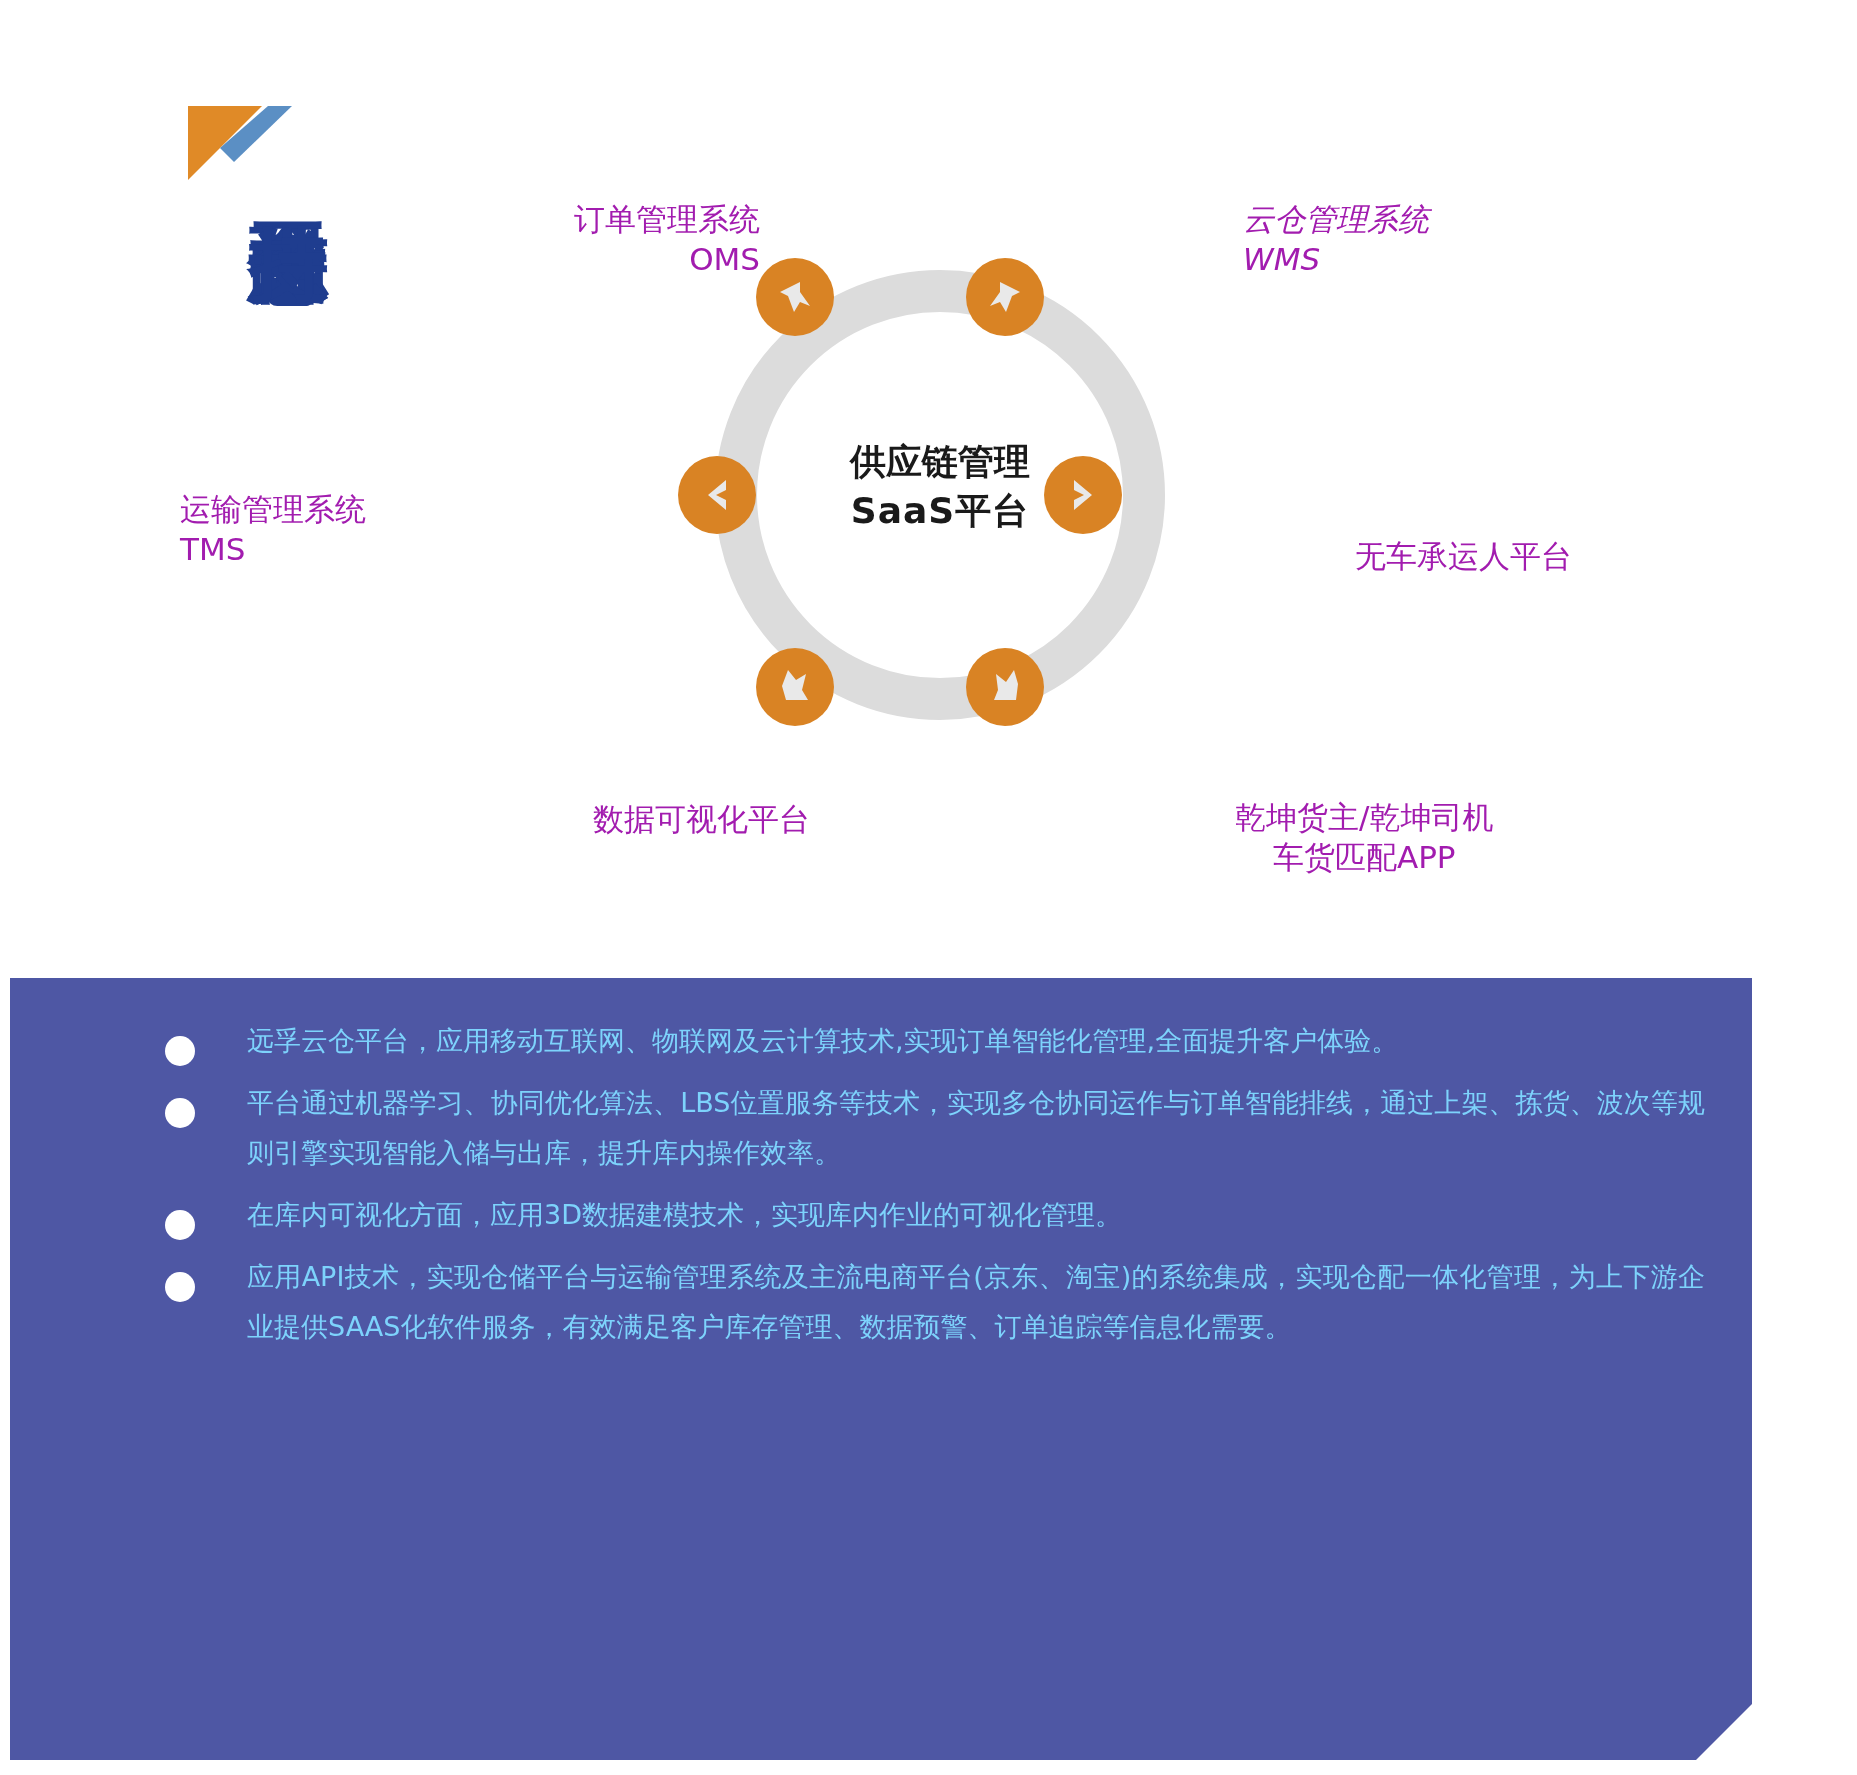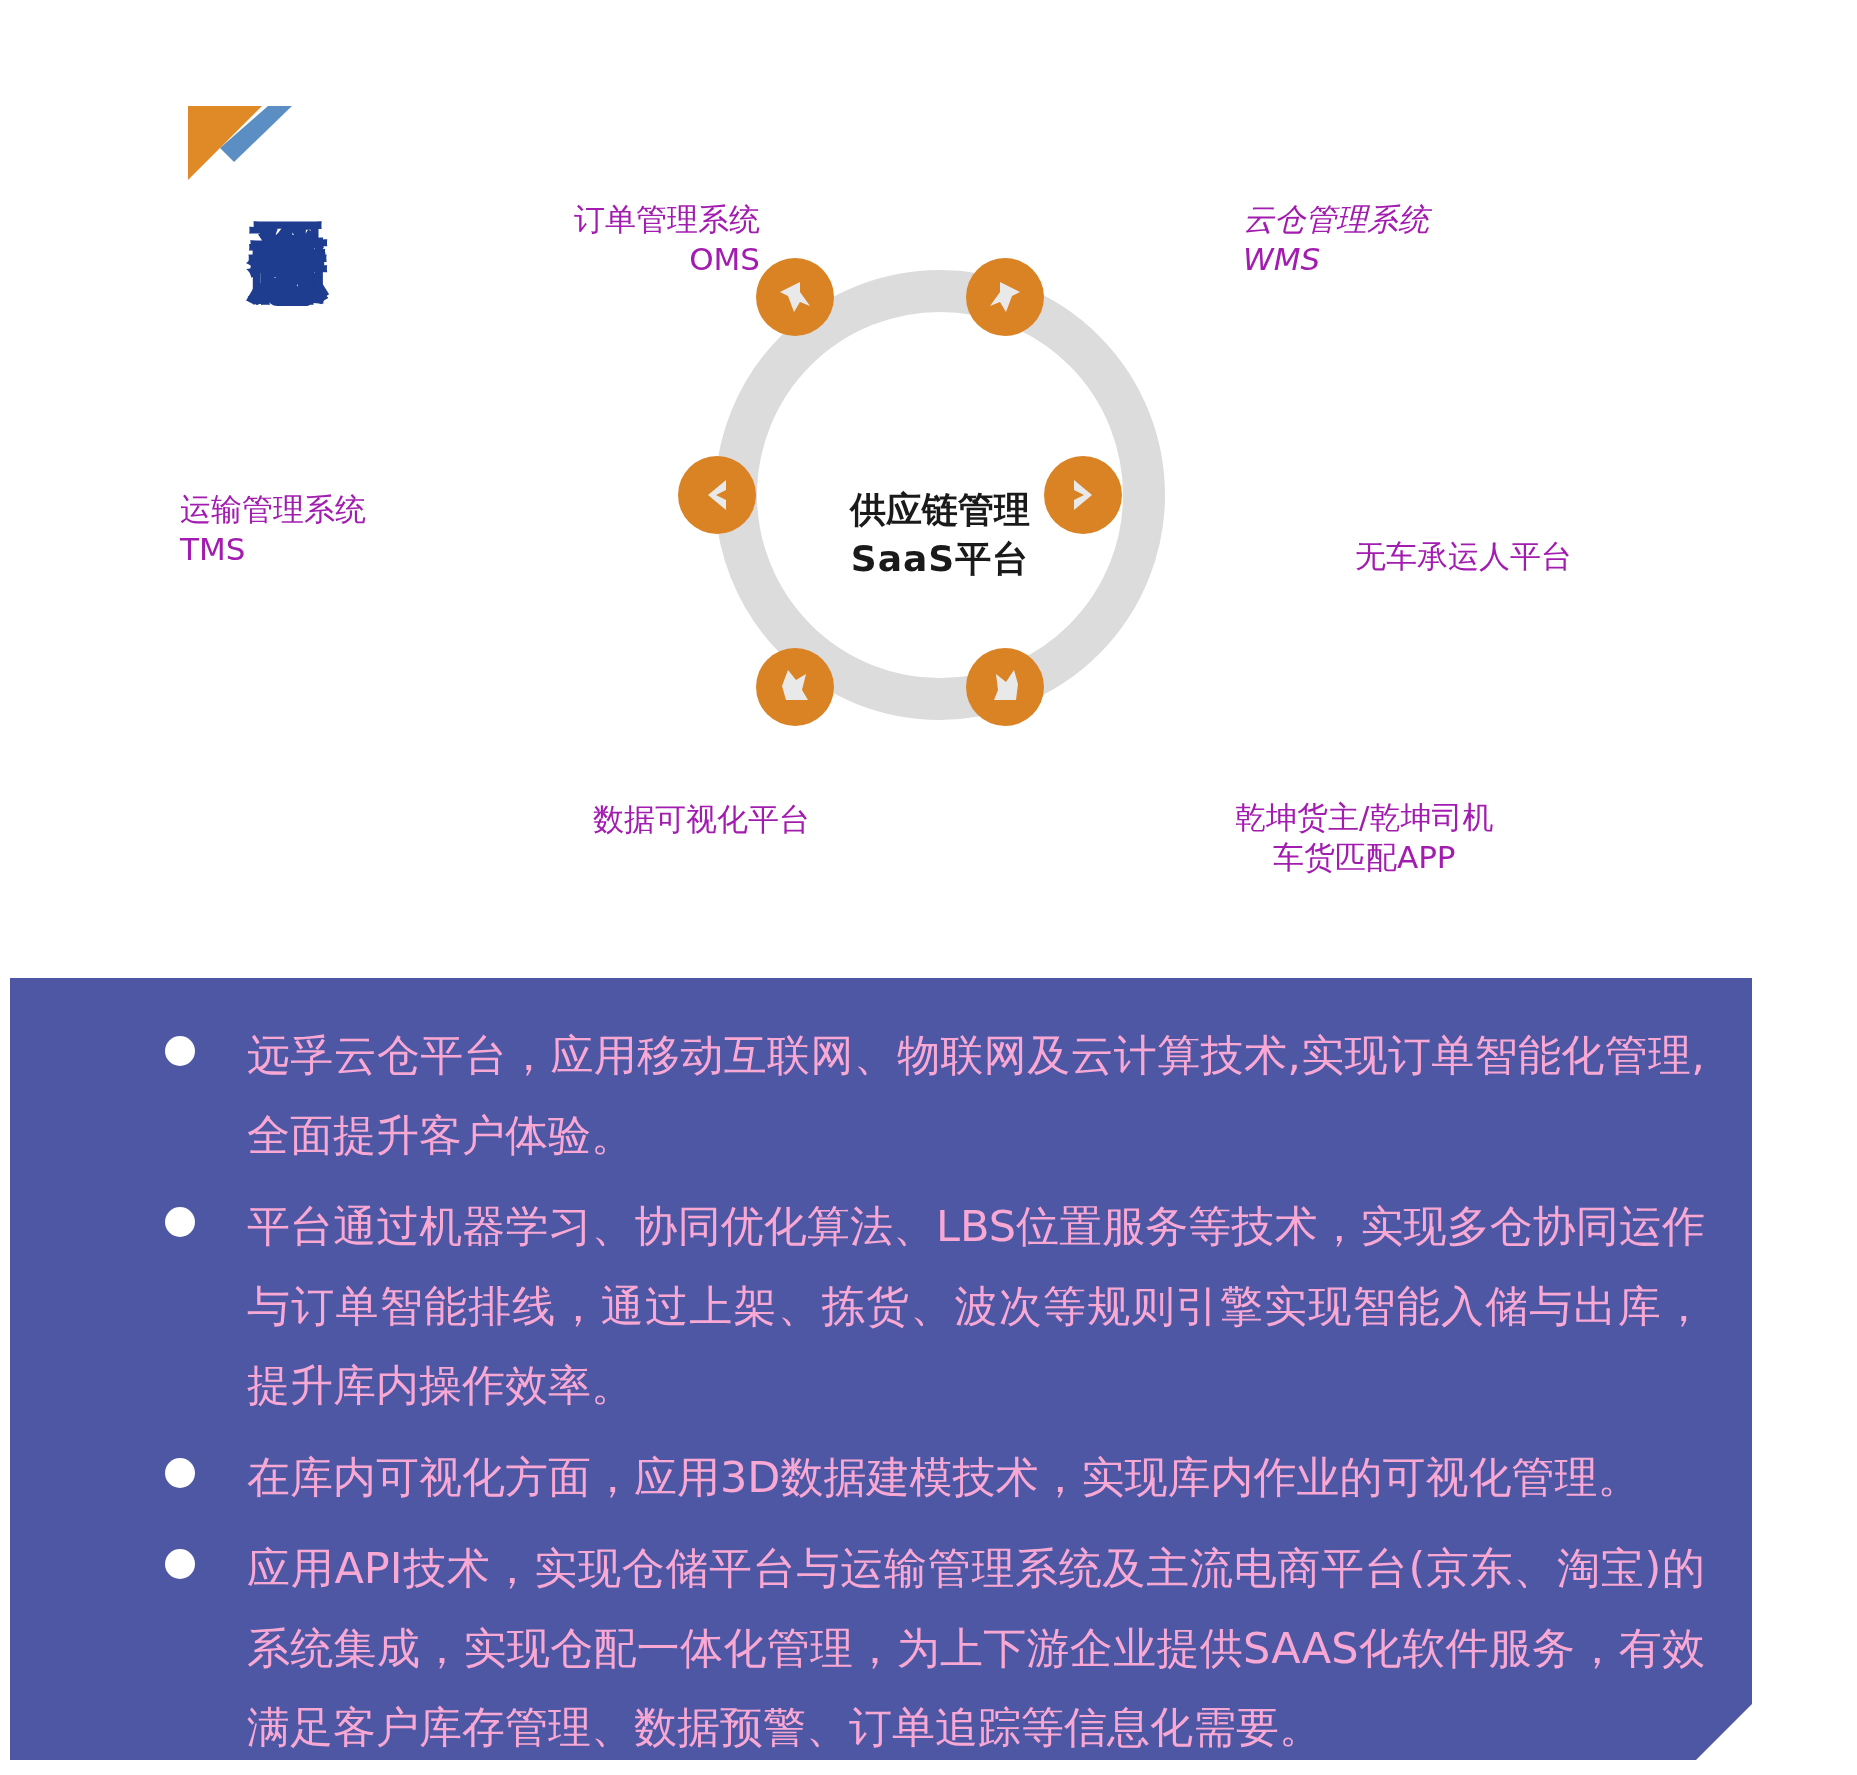--- a/index.html
+++ b/index.html
@@ -72,21 +72,20 @@
     position: absolute;
     left: 0;
     top: 168px;
     width: 450px;
     text-align: center;
     color: #1a1a1a;
     font-weight: bold;
     font-size: 36px;
     line-height: 1.35;
     font-family: "DejaVu Sans", "Liberation Sans", sans-serif;
-    margin-top: 48px;
   }
   #center-text .line2 {
     letter-spacing: 1px;
   }
 
   .node {
     position: absolute;
     width: 78px;
     height: 78px;
     border-radius: 50%;
@@ -147,22 +146,22 @@
     flex: 0 0 auto;
     width: 30px;
     height: 30px;
     border-radius: 50%;
     background: #ffffff;
     margin-top: 20px;
     margin-right: 52px;
   }
   .bullet-text {
     flex: 1 1 auto;
-    color: #f9a8d4;
-    font-size: 43px;
+    color: #7dd3fc;
+    font-size: 27px;
     line-height: 1.85;
     font-family: "DejaVu Sans", "Liberation Sans", sans-serif;
     text-align: justify;
   }
 </style>
 </head>
 <body>
 
 <div id="top-section">
 

